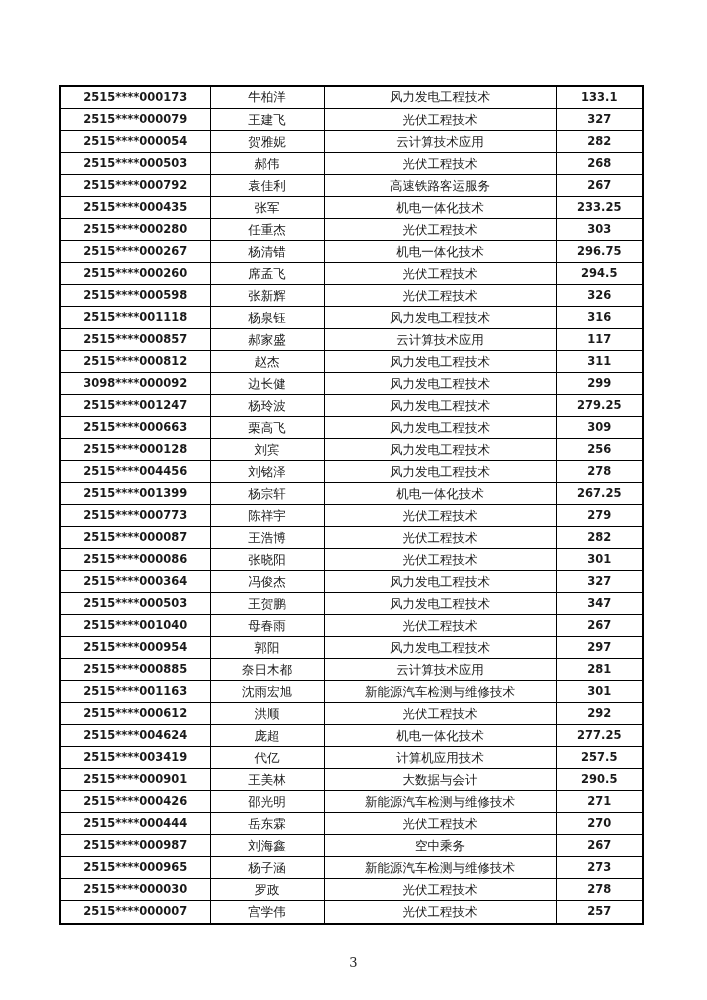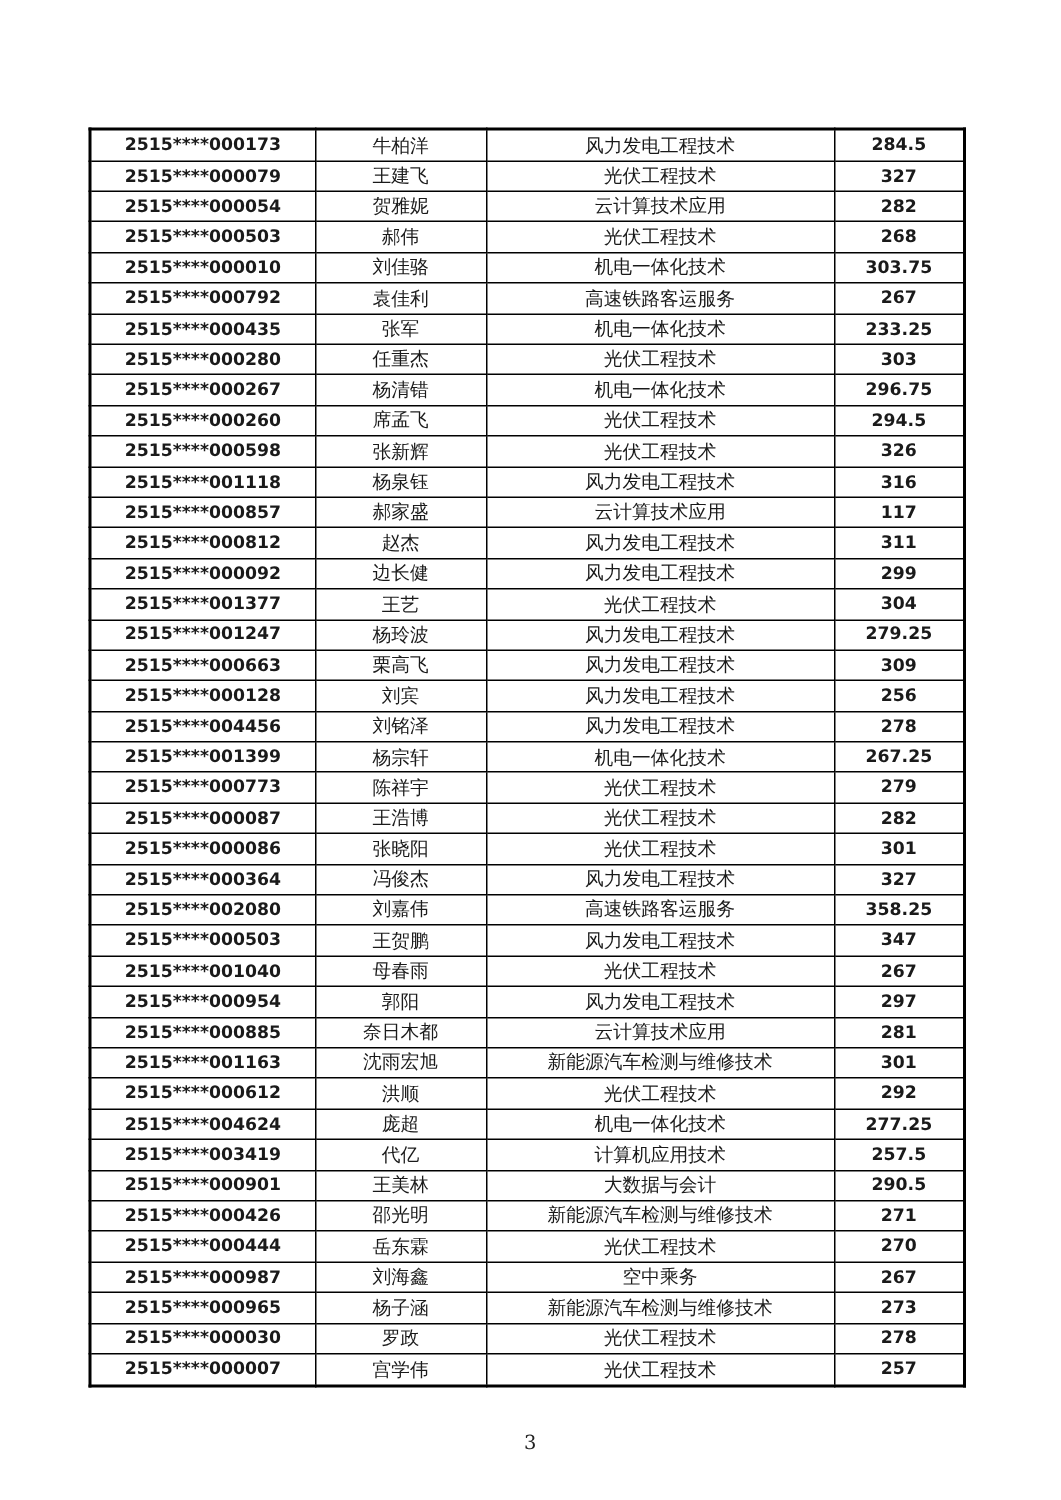--- a/index.html
+++ b/index.html
@@ -71,47 +71,41 @@
       <col style="width:150px">
       <col style="width:114px">
       <col style="width:232px">
       <col style="width:87px">
     </colgroup>
     <tbody id="results-body">
         <tr>
           <td class="c-id">2515****000173</td>
           <td class="c-name">牛柏洋</td>
           <td class="c-major">风力发电工程技术</td>
-          <td class="c-score">284.5</td>
+          <td class="c-score">133.1</td>
         </tr>
         <tr>
           <td class="c-id">2515****000079</td>
           <td class="c-name">王建飞</td>
           <td class="c-major">光伏工程技术</td>
           <td class="c-score">327</td>
         </tr>
         <tr>
           <td class="c-id">2515****000054</td>
           <td class="c-name">贺雅妮</td>
           <td class="c-major">云计算技术应用</td>
           <td class="c-score">282</td>
         </tr>
         <tr>
           <td class="c-id">2515****000503</td>
           <td class="c-name">郝伟</td>
           <td class="c-major">光伏工程技术</td>
           <td class="c-score">268</td>
         </tr>
         <tr>
-          <td class="c-id">2515****000010</td>
-          <td class="c-name">刘佳骆</td>
-          <td class="c-major">机电一体化技术</td>
-          <td class="c-score">303.75</td>
-        </tr>
-        <tr>
           <td class="c-id">2515****000792</td>
           <td class="c-name">袁佳利</td>
           <td class="c-major">高速铁路客运服务</td>
           <td class="c-score">267</td>
         </tr>
         <tr>
           <td class="c-id">2515****000435</td>
           <td class="c-name">张军</td>
           <td class="c-major">机电一体化技术</td>
           <td class="c-score">233.25</td>
@@ -152,30 +146,24 @@
           <td class="c-major">云计算技术应用</td>
           <td class="c-score">117</td>
         </tr>
         <tr>
           <td class="c-id">2515****000812</td>
           <td class="c-name">赵杰</td>
           <td class="c-major">风力发电工程技术</td>
           <td class="c-score">311</td>
         </tr>
         <tr>
-          <td class="c-id">2515****000092</td>
+          <td class="c-id">3098****000092</td>
           <td class="c-name">边长健</td>
           <td class="c-major">风力发电工程技术</td>
           <td class="c-score">299</td>
-        </tr>
-        <tr>
-          <td class="c-id">2515****001377</td>
-          <td class="c-name">王艺</td>
-          <td class="c-major">光伏工程技术</td>
-          <td class="c-score">304</td>
         </tr>
         <tr>
           <td class="c-id">2515****001247</td>
           <td class="c-name">杨玲波</td>
           <td class="c-major">风力发电工程技术</td>
           <td class="c-score">279.25</td>
         </tr>
         <tr>
           <td class="c-id">2515****000663</td>
           <td class="c-name">栗高飞</td>
@@ -218,26 +206,20 @@
           <td class="c-major">光伏工程技术</td>
           <td class="c-score">301</td>
         </tr>
         <tr>
           <td class="c-id">2515****000364</td>
           <td class="c-name">冯俊杰</td>
           <td class="c-major">风力发电工程技术</td>
           <td class="c-score">327</td>
         </tr>
         <tr>
-          <td class="c-id">2515****002080</td>
-          <td class="c-name">刘嘉伟</td>
-          <td class="c-major">高速铁路客运服务</td>
-          <td class="c-score">358.25</td>
-        </tr>
-        <tr>
           <td class="c-id">2515****000503</td>
           <td class="c-name">王贺鹏</td>
           <td class="c-major">风力发电工程技术</td>
           <td class="c-score">347</td>
         </tr>
         <tr>
           <td class="c-id">2515****001040</td>
           <td class="c-name">母春雨</td>
           <td class="c-major">光伏工程技术</td>
           <td class="c-score">267</td>

